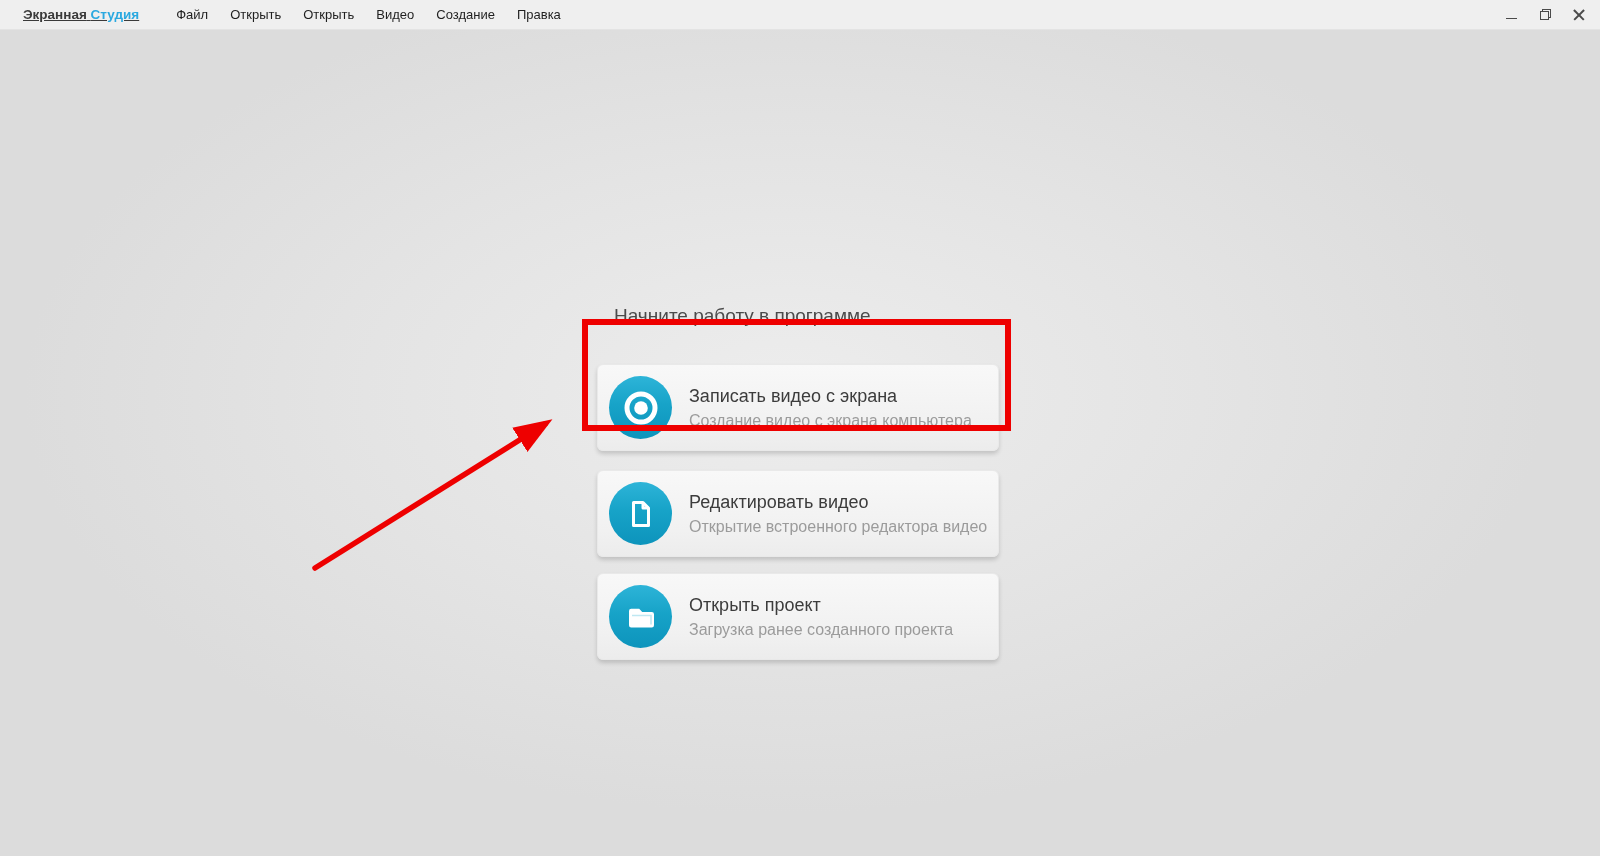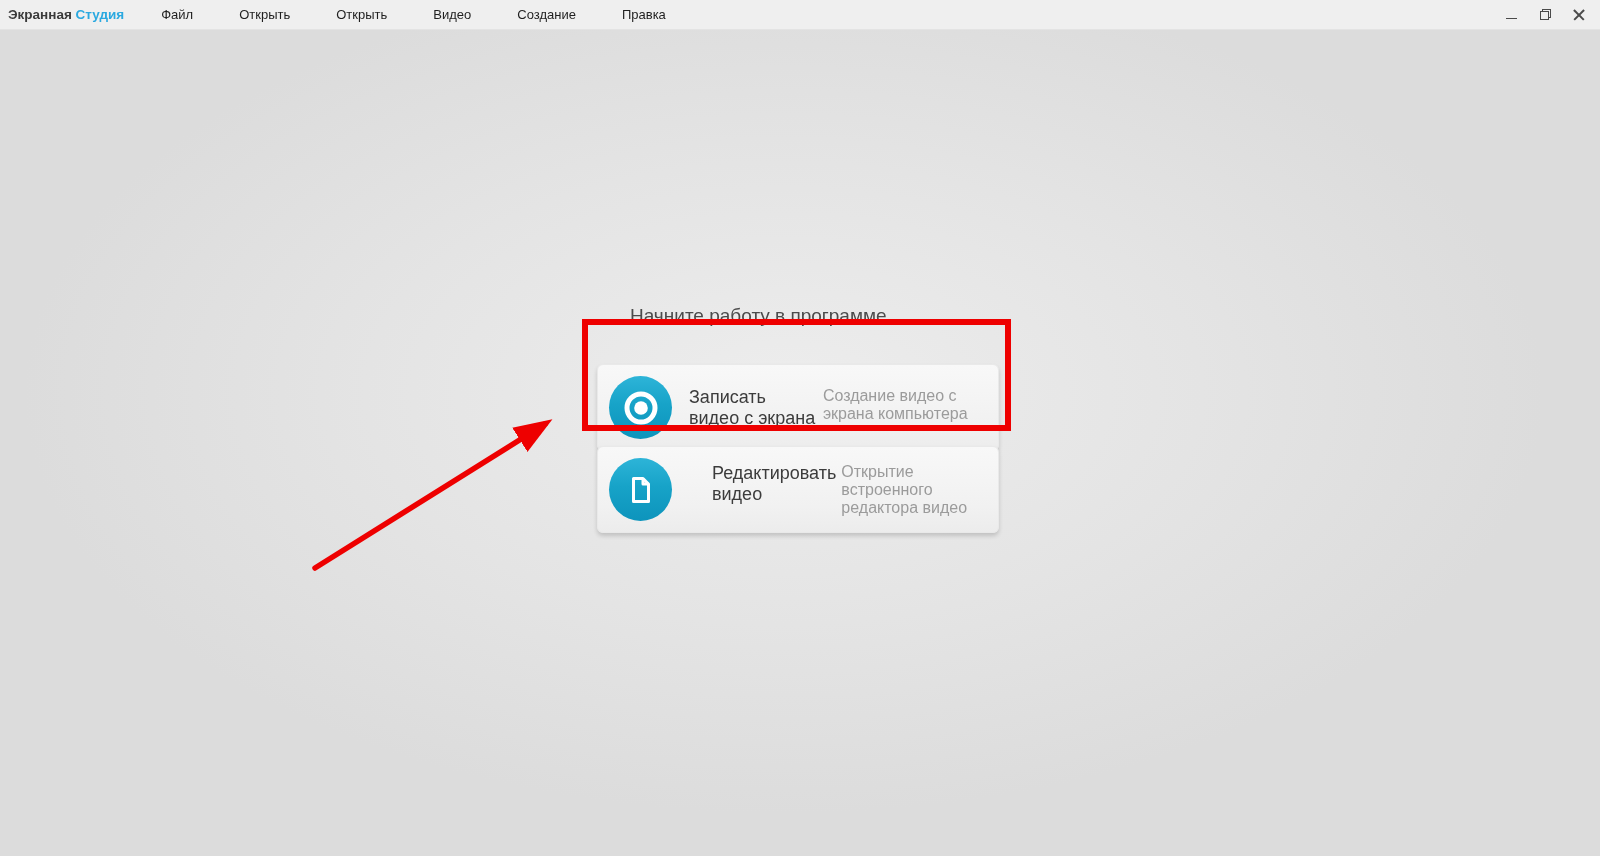--- a/index.html
+++ b/index.html
@@ -12,31 +12,31 @@
 
   
   .titlebar {
     position: absolute; top: 0; left: 0;
     width: 1600px; height: 30px;
     background: #efefef;
     border-bottom: 1px solid #e3e3e3;
     display: flex; align-items: center;
   }
   .logo {
-    margin-left: 8px;
+    margin-left: 23px;
     font-size: 13.5px;
     font-weight: 700;
     color: #3a3a3a;
     white-space: nowrap;
+    text-decoration: underline;
   }
   .logo .accent { color: #2ba9e0; font-weight: 700; }
   .menu {
     display: flex;
     margin-left: 26px;
-    gap: 24px;
   }
   .menu-item {
     font-size: 13px;
     color: #1f1f1f;
     padding: 6px 11px;
     cursor: default;
   }
   .win-controls {
     margin-left: auto;
     margin-right: 12px;
@@ -79,51 +79,51 @@
 
   
   .main {
     position: absolute; top: 30px; left: 0;
     width: 1600px; height: 826px;
     background: radial-gradient(ellipse 760px 420px at 49% 44%, #ededed 0%, #e4e4e4 55%, #dcdcdc 100%);
   }
 
   .start-heading {
     position: absolute;
-    left: 630px; top: 275px;
+    left: 614px; top: 275px;
     font-size: 19px;
     color: #4b4b4b;
   }
 
   .action-card {
     position: absolute;
     left: 597px;
     width: 402px; height: 87px;
     background: linear-gradient(180deg, #f8f8f8 0%, #f1f1f1 70%, #ececec 100%);
     border: 1px solid #e9e9e9;
     border-radius: 6px;
     box-shadow: 0 3px 4px rgba(0,0,0,0.16);
     display: flex; align-items: center;
     cursor: pointer;
   }
   .card-1 { top: 334px; }
-  .card-2 { top: 416px; gap: 23px; }
+  .card-2 { top: 440px; }
   .card-3 { top: 543px; }
 
   .icon-circle {
     width: 63px; height: 63px;
     margin-left: 11px;
     border-radius: 50%;
     background: linear-gradient(180deg, #2db4d8 0%, #17a3c8 45%, #0d94bc 100%);
     display: flex; align-items: center; justify-content: center;
     flex-shrink: 0;
   }
   .card-text {
     margin-left: 17px;
-    display: flex; flex-direction: row;
+    display: flex; flex-direction: column;
     gap: 5px;
   }
   .card-title {
     font-size: 18px;
     color: #3c3c3c;
   }
   .card-subtitle {
     font-size: 16px;
     color: #9b9b9b;
   }
@@ -197,20 +197,32 @@
         <path d="M10.5 6.5 H20 L25.5 12 V29.5 H10.5 Z" fill="none" stroke="#ffffff" stroke-width="3" stroke-linejoin="round"></path>
         <path d="M20 6.5 V12 H25.5" fill="none" stroke="#ffffff" stroke-width="3" stroke-linejoin="round"></path>
       </svg>
     </div>
     <div class="card-text">
       <div class="card-title">Редактировать видео</div>
       <div class="card-subtitle">Открытие встроенного редактора видео</div>
     </div>
   </div>
 
+  <div class="action-card card-3">
+    <div class="icon-circle">
+      <svg width="38" height="38" viewBox="0 0 38 38">
+        <path d="M7 13 q0-2.2 2.2-2.2 h8 l3 3.2 h9.6 q2.2 0 2.2 2.2 v11 q0 2.2-2.2 2.2 H9.2 q-2.2 0-2.2-2.2 Z" fill="#ffffff"></path>
+        <path d="M10 17.5 h19 v9" fill="none" stroke="#bfe8f2" stroke-width="1.6"></path>
+      </svg>
+    </div>
+    <div class="card-text">
+      <div class="card-title">Открыть проект</div>
+      <div class="card-subtitle">Загрузка ранее созданного проекта</div>
+    </div>
+  </div>
 </div>
 
 <div class="highlight-rect"></div>
 
 <svg class="arrow-overlay" viewBox="0 0 1600 856">
   <defs>
     <marker id="arrowhead" markerWidth="7" markerHeight="6" refX="5.4" refY="3" orient="auto">
       <polygon points="0 0.4, 7 3, 0 5.6" fill="#ee0000"></polygon>
     </marker>
   </defs>

